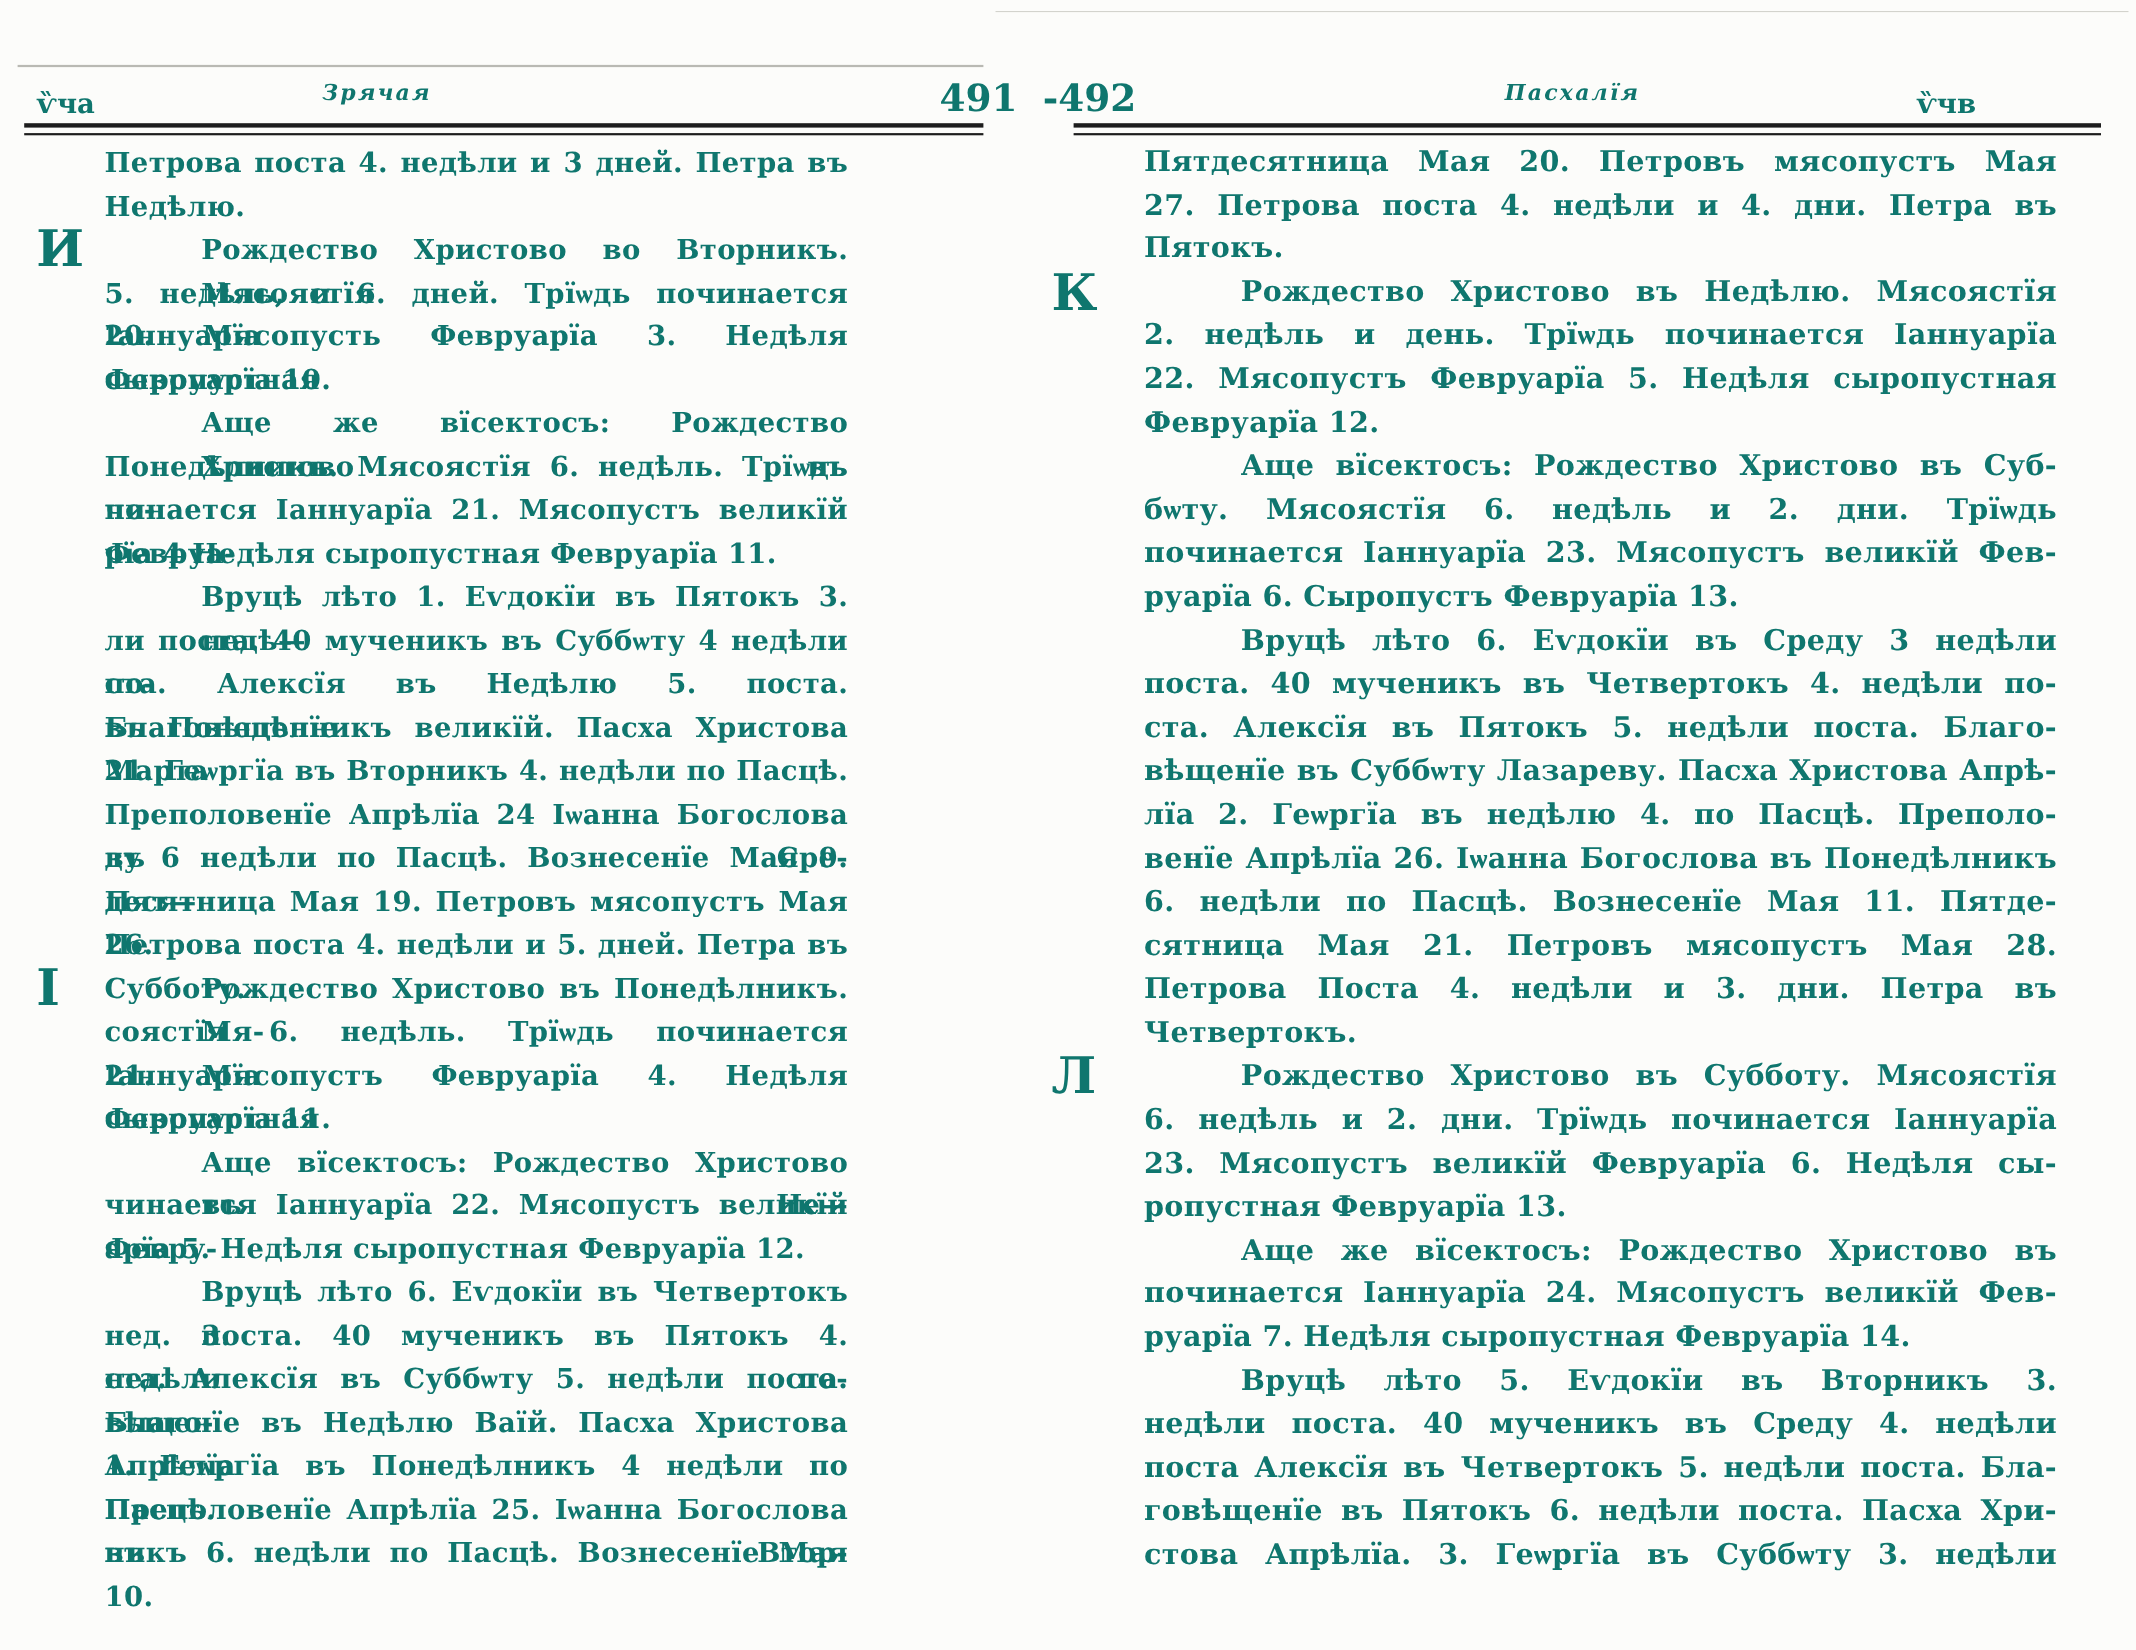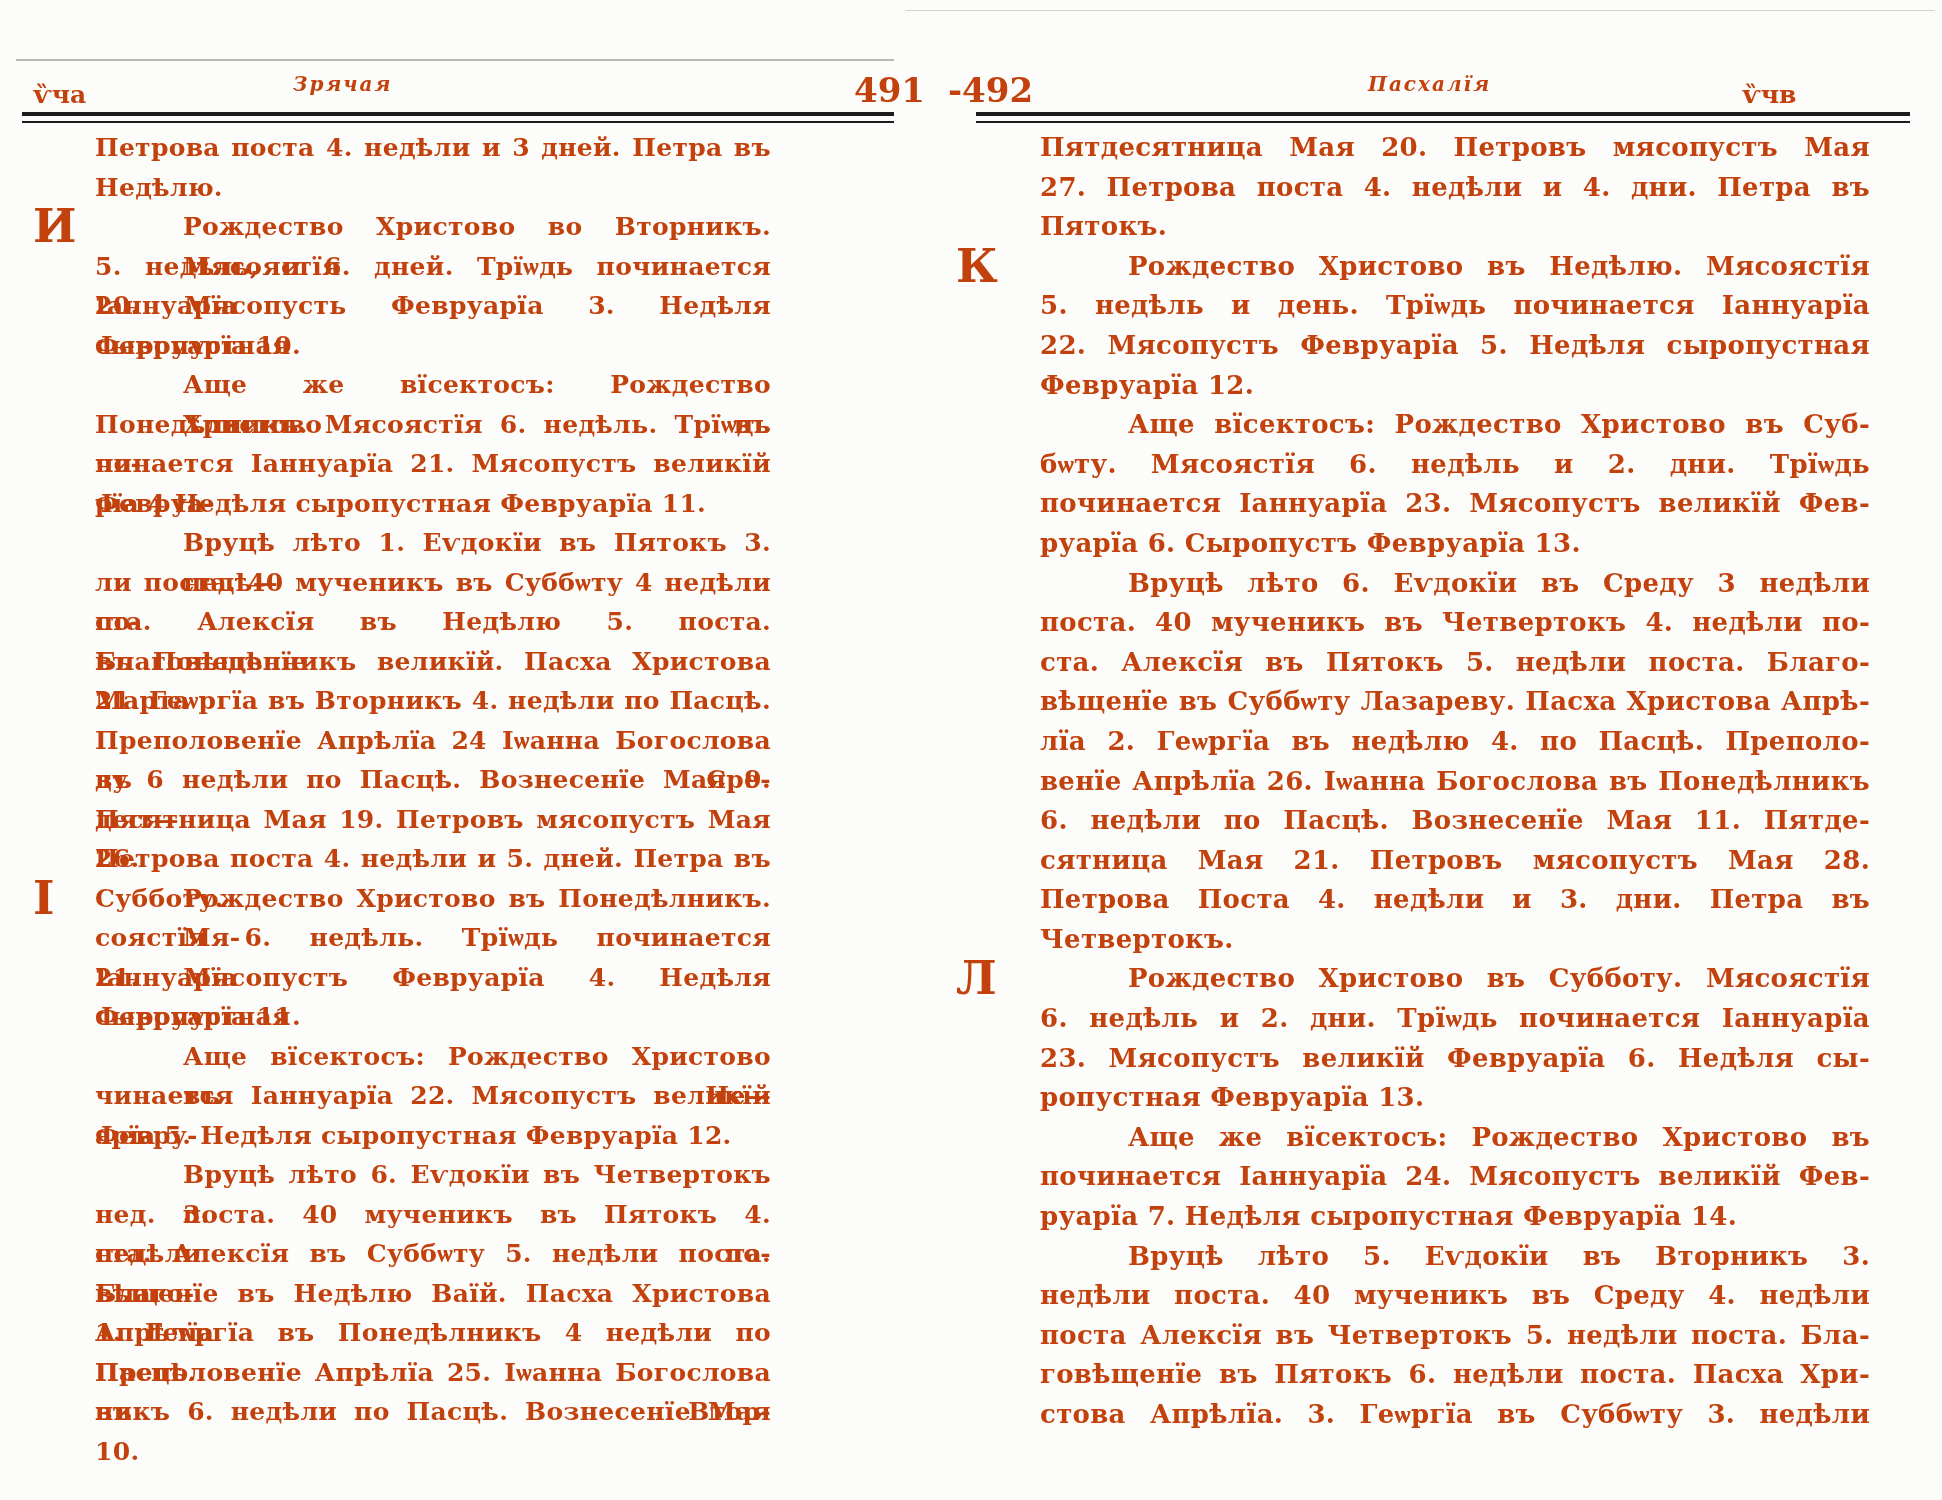--- a/index.html
+++ b/index.html
@@ -2,21 +2,21 @@
 <html><head>
 <meta charset="utf-8">
 <style>
   html,body{margin:0;padding:0;background:#ffffff;}
   #canvas{
     position:relative;
     width:1942px;height:1500px;
     background:#fcfcfa;
     overflow:hidden;
     font-family:"DejaVu Serif","Liberation Serif",serif;
-    color:#c2410c;
+    color:#0f766e;
   }
   
   .artifact{position:absolute;background:#b9b9b3;height:2px;}
   .artifact.right-top{height:1px;background:#d3d3cd;}
   
   .hdr{position:absolute;font-weight:700;white-space:nowrap;}
   .corner{font-size:25px;top:80px;}
   .title{font-size:20px;top:72px;letter-spacing:2px;font-style:italic;}
   .pagenum{font-size:34px;top:70px;font-family:"DejaVu Serif","Liberation Serif",serif;}
   .rule{
@@ -101,21 +101,21 @@
       <div class="line">1. Геѡргїа въ Понедѣлникъ 4 недѣли по Пасцѣ.</div>
       <div class="line">Преполовенїе Апрѣлїа 25. Іѡанна Богослова въ Втор-</div>
       <div class="line">никъ 6. недѣли по Пасцѣ. Вознесенїе Мая 10.</div>
     </div>
 
   <div class="page-text right">
       <div class="line">Пятдесятница Мая 20. Петровъ мясопустъ Мая</div>
       <div class="line">27. Петрова поста 4. недѣли и 4. дни. Петра въ</div>
       <div class="line end">Пятокъ.</div>
       <div class="line indent"><span class="margin-letter">К</span>Рождество Христово въ Недѣлю. Мясоястїя</div>
-      <div class="line">5. недѣль и день. Трїѡдь починается Іаннуарїа</div>
+      <div class="line">2. недѣль и день. Трїѡдь починается Іаннуарїа</div>
       <div class="line">22. Мясопустъ Февруарїа 5. Недѣля сыропустная</div>
       <div class="line end">Февруарїа 12.</div>
       <div class="line indent">Аще вїсектосъ: Рождество Христово въ Суб-</div>
       <div class="line">бѡту. Мясоястїя 6. недѣль и 2. дни. Трїѡдь</div>
       <div class="line">починается Іаннуарїа 23. Мясопустъ великїй Фев-</div>
       <div class="line end">руарїа 6. Сыропустъ Февруарїа 13.</div>
       <div class="line indent">Вруцѣ лѣто 6. Еѵдокїи въ Среду 3 недѣли</div>
       <div class="line">поста. 40 мученикъ въ Четвертокъ 4. недѣли по-</div>
       <div class="line">ста. Алексїя въ Пятокъ 5. недѣли поста. Благо-</div>
       <div class="line">вѣщенїе въ Суббѡту Лазареву. Пасха Христова Апрѣ-</div>

